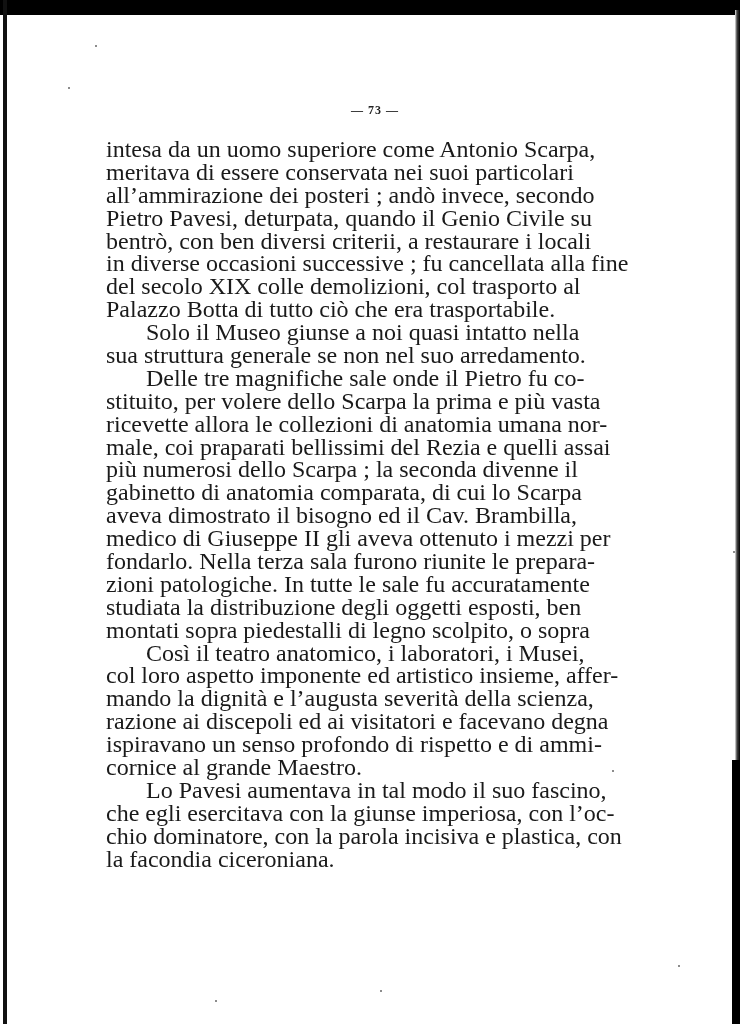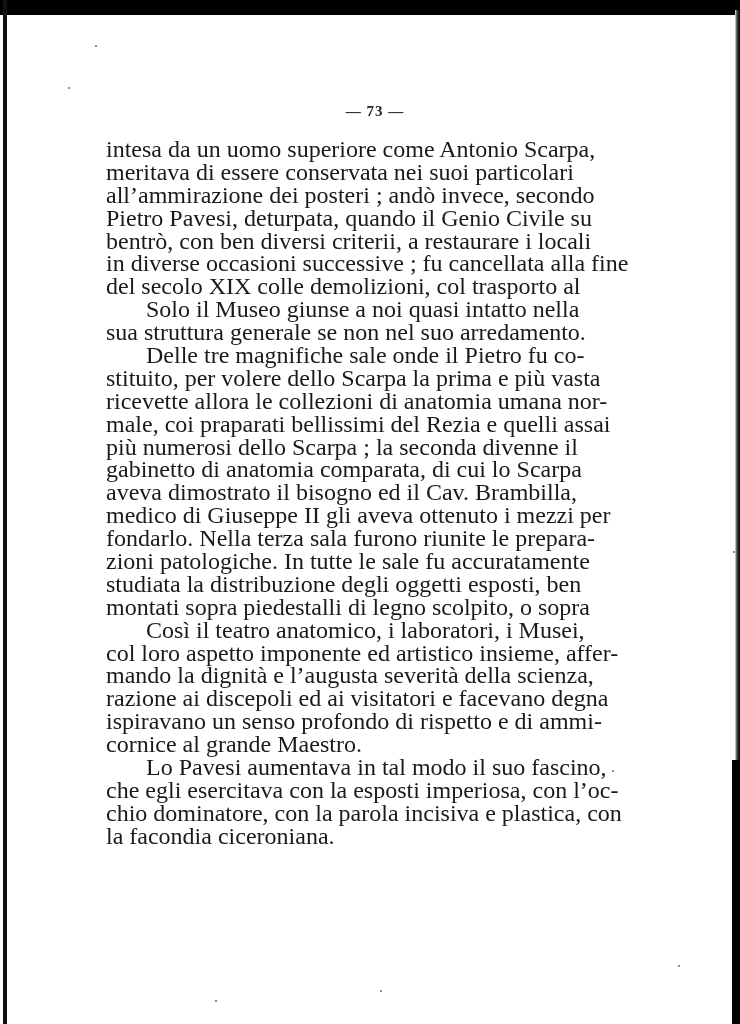--- a/index.html
+++ b/index.html
@@ -38,21 +38,21 @@
       right: 0; top: 760px;
       width: 8px; height: 264px;
       background: #000;
     }
     .page-number {
       position: absolute;
       top: 103px;
       left: 0;
       width: 100%;
       text-align: center;
-      font-size: 15px;
+      font-size: 12px;
       font-weight: bold;
       letter-spacing: 1px;
       color: #222;
     }
     .page-number span { margin-left: 10px; }
     .body-text {
       position: absolute;
       left: 106px;
       top: 138px;
       width: 430px;
@@ -88,20 +88,21 @@
 <div class="body-text">
 
   <div>
     <span class="line">intesa da un uomo superiore come Antonio Scarpa,</span>
     <span class="line">meritava di essere conservata nei suoi particolari</span>
     <span class="line">all’ammirazione dei posteri ; andò invece, secondo</span>
     <span class="line">Pietro Pavesi, deturpata, quando il Genio Civile su</span>
     <span class="line">bentrò, con ben diversi criterii, a restaurare i locali</span>
     <span class="line">in diverse occasioni successive ; fu cancellata alla fine</span>
     <span class="line">del secolo XIX colle demolizioni, col trasporto al</span>
+    <span class="line last">Palazzo Botta di tutto ciò che era trasportabile.</span>
   </div>
 
   <div>
     <span class="line indent">Solo il Museo giunse a noi quasi intatto nella</span>
     <span class="line">sua struttura generale se non nel suo arredamento.</span>
   </div>
 
   <div>
     <span class="line indent">Delle tre magnifiche sale onde il Pietro fu co-</span>
     <span class="line">stituito, per volere dello Scarpa la prima e più vasta</span>
@@ -121,21 +122,21 @@
     <span class="line indent">Così il teatro anatomico, i laboratori, i Musei,</span>
     <span class="line">col loro aspetto imponente ed artistico insieme, affer-</span>
     <span class="line">mando la dignità e l’augusta severità della scienza,</span>
     <span class="line">razione ai discepoli ed ai visitatori e facevano degna</span>
     <span class="line">ispiravano un senso profondo di rispetto e di ammi-</span>
     <span class="line last">cornice al grande Maestro.</span>
   </div>
 
   <div>
     <span class="line indent">Lo Pavesi aumentava in tal modo il suo fascino,</span>
-    <span class="line">che egli esercitava con la esposti imperiosa, con l’oc-</span>
+    <span class="line">che egli esercitava con la giunse imperiosa, con l’oc-</span>
     <span class="line">chio dominatore, con la parola incisiva e plastica, con</span>
     <span class="line last">la facondia ciceroniana.</span>
   </div>
 </div>
 
 <div class="speck" style="left:95px;top:45px"></div>
 <div class="speck" style="left:68px;top:87px"></div>
 <div class="speck" style="left:215px;top:1000px"></div>
 <div class="speck" style="left:380px;top:990px"></div>
 <div class="speck" style="left:612px;top:770px"></div>

